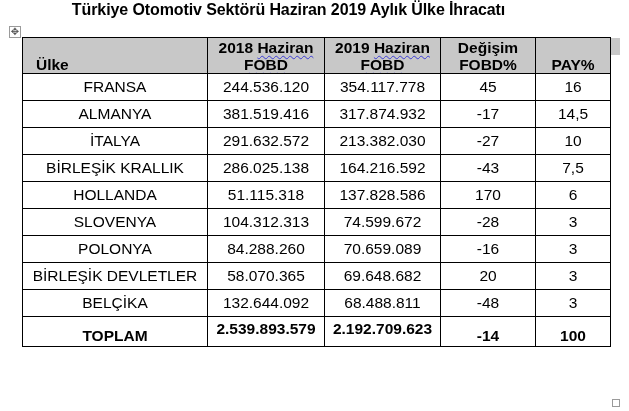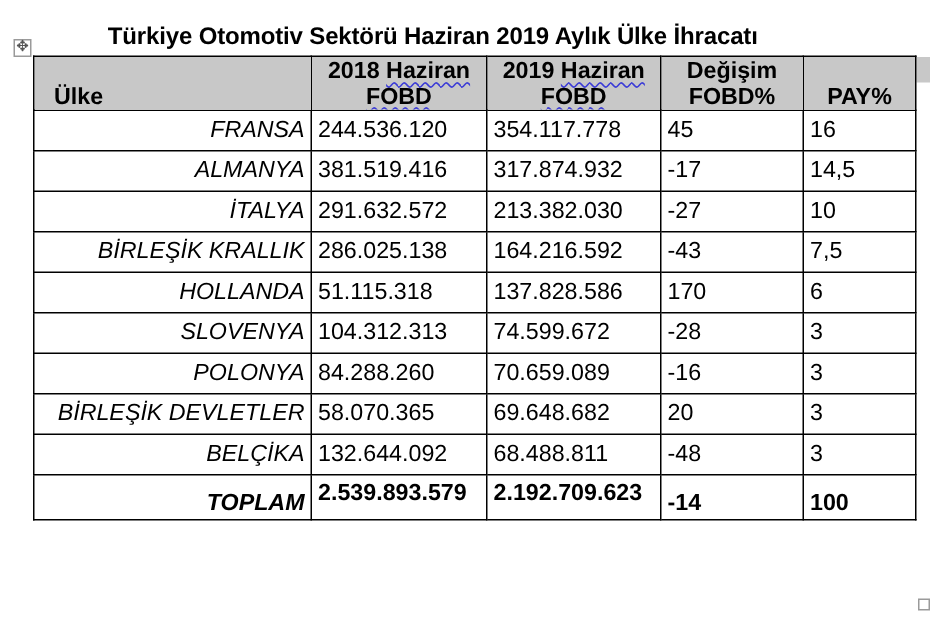--- a/index.html
+++ b/index.html
@@ -17,21 +17,20 @@
     }
     .doc-title {
       position: absolute;
       left: 0;
       top: 1px;
       width: 577px;
       text-align: center;
       font-weight: bold;
       font-size: 16px;
       letter-spacing: -0.1px;
-      margin-top: 15px;
     }
     .move-handle {
       position: absolute;
       left: 9px;
       top: 26px;
       width: 10px;
       height: 10px;
       border: 1px solid #9a9a9a;
       background: #fff;
       font-size: 10px;
@@ -92,22 +91,22 @@
     }
     th.c-country .hdr-inner { text-align: left; padding-left: 13px; }
     th.c-pay {
       background: linear-gradient(#ffffff 0, #ffffff 19px, #c8c8c8 19px);
     }
     .squiggle {
       text-decoration: underline wavy #3b3bd6;
       text-decoration-thickness: 1px;
       text-underline-offset: 2px;
     }
-    td.country { text-align: right; padding-left: 4px; font-style: italic; }
-    td.num { }
+    td.country { text-align: center; padding-left: 4px; }
+    td.num { text-align: center; }
     tr.total td { font-weight: bold; }
     tr.total td.country { vertical-align: bottom; padding-bottom: 1px; }
     tr.total td.v18, tr.total td.v19 { vertical-align: top; padding-top: 3px; }
     tr.total td.chg, tr.total td.pay { vertical-align: bottom; padding-bottom: 1px; margin-top: 24px; }
     col.w1 { width: 185px; }
     col.w2 { width: 117px; }
     col.w3 { width: 116px; }
     col.w4 { width: 95px; }
     col.w5 { width: 75px; }
   </style>

